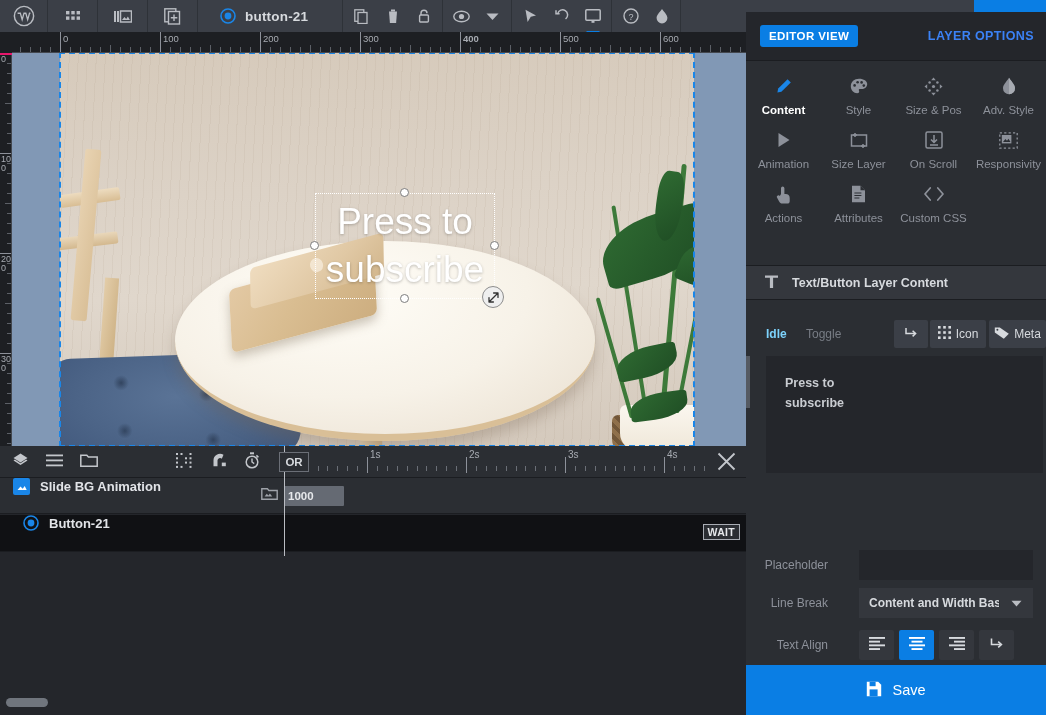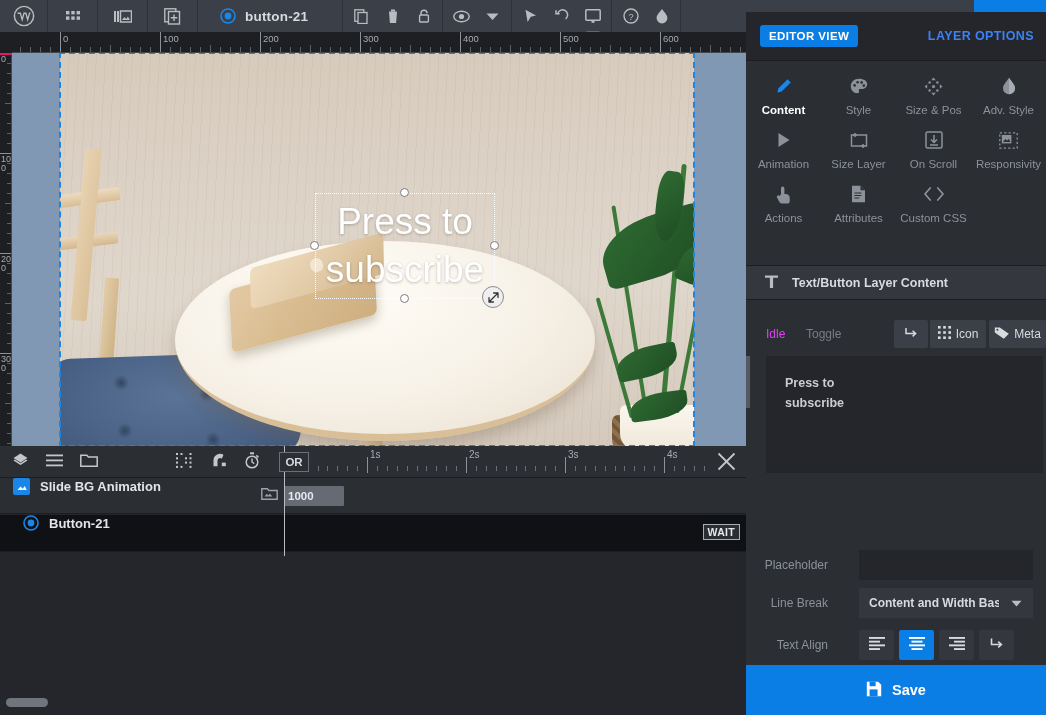--- a/index.html
+++ b/index.html
@@ -240,21 +240,21 @@
   .rp-section {
     position:absolute; left:0; top:265px; width:308px; height:35px;
     background:#34373d; display:flex; align-items:center; gap:13px; padding-left:18px;
     border-top:1px solid #1b1d21; border-bottom:1px solid #1b1d21;
   }
   .rp-section .t-ic { color:#b9bcc2; font-weight:bold; font-size:15px;}
   .rp-section .sec-title { color:#d7dade; font-size:12.5px; font-weight:bold;}
 
   .rp-body { position:absolute; left:0; top:300px; width:300px; height:360px; background:#2b2e33; }
   .rp-tabrow { position:absolute; left:0; top:20px; width:300px; height:28px; display:flex; align-items:center;}
-  .st-idle { position:absolute; left:20px; color:#d946ef; font-size:12px; font-weight:normal;}
+  .st-idle { position:absolute; left:20px; color:#7dd3fc; font-size:12px; font-weight:bold;}
   .st-toggle { position:absolute; left:60px; color:#787d85; font-size:12px;}
   .chip {
     position:absolute; height:28px; background:#3b3f47; color:#d7dade;
     display:flex; align-items:center; justify-content:center; gap:5px;
     font-size:12px; border-radius:2px; cursor:pointer;
   }
   .chip-return { left:148px; width:34px;}
   .chip-icon { left:184px; width:56px;}
   .chip-meta { left:243px; width:57px;}
   .rp-textarea {
@@ -279,21 +279,21 @@
   .align-btns { position:absolute; left:113px; display:flex; gap:5px;}
   .abtn {
     width:35px; height:30px; background:#34373d; display:flex; align-items:center; justify-content:center;
     color:#d7dade; border-radius:2px; cursor:pointer;
   }
   .abtn.sel { background:#0a7ee4; color:#fff;}
 
   .rp-footer { position:absolute; left:0; top:665px; width:300px; height:50px; display:flex;}
   .foot-btn {
     flex:1; background:#0a7ee4; color:#fff; display:flex; align-items:center; justify-content:center;
-    gap:10px; font-size:14.5px; font-weight:bold; cursor:pointer;
+    gap:10px; font-size:14.5px; font-weight:normal; cursor:pointer;
   }
   .foot-btn + .foot-btn { border-left:1px solid #2268b3;}
 </style>
 </head>
 <body>
 
 <div id="app">
 
   <div id="left">
 
@@ -494,21 +494,21 @@
         <div class="rh-tick" style="left: 678px; height: 5px;"></div>
         <div class="rh-tick" style="left: 688px; height: 5px;"></div>
         <div class="rh-tick" style="left: 698px; height: 7px;"></div>
         <div class="rh-tick" style="left: 708px; height: 5px;"></div>
         <div class="rh-tick" style="left: 718px; height: 5px;"></div>
         <div class="rh-tick" style="left: 728px; height: 5px;"></div>
         <div class="rh-lab" style="left: 51px;">0</div>
         <div class="rh-lab" style="left: 151px;">100</div>
         <div class="rh-lab" style="left: 251px;">200</div>
         <div class="rh-lab" style="left: 351px;">300</div>
-        <div class="rh-lab" style="left: 451px;">400</div>
+        <div class="rh-lab" style="left: 451px; font-weight: bold;">400</div>
         <div class="rh-lab" style="left: 551px;">500</div>
         <div class="rh-lab" style="left: 651px;">600</div>
       </div>
     <div class="ruler-v" id="rulerV">
         <div class="rv-tick" style="top: 0px; width: 12px; background: rgb(141, 145, 154);"></div>
         <div class="rv-tick" style="top: 10px; width: 4px;"></div>
         <div class="rv-tick" style="top: 20px; width: 4px;"></div>
         <div class="rv-tick" style="top: 30px; width: 4px;"></div>
         <div class="rv-tick" style="top: 40px; width: 4px;"></div>
         <div class="rv-tick" style="top: 50px; width: 6px;"></div>

